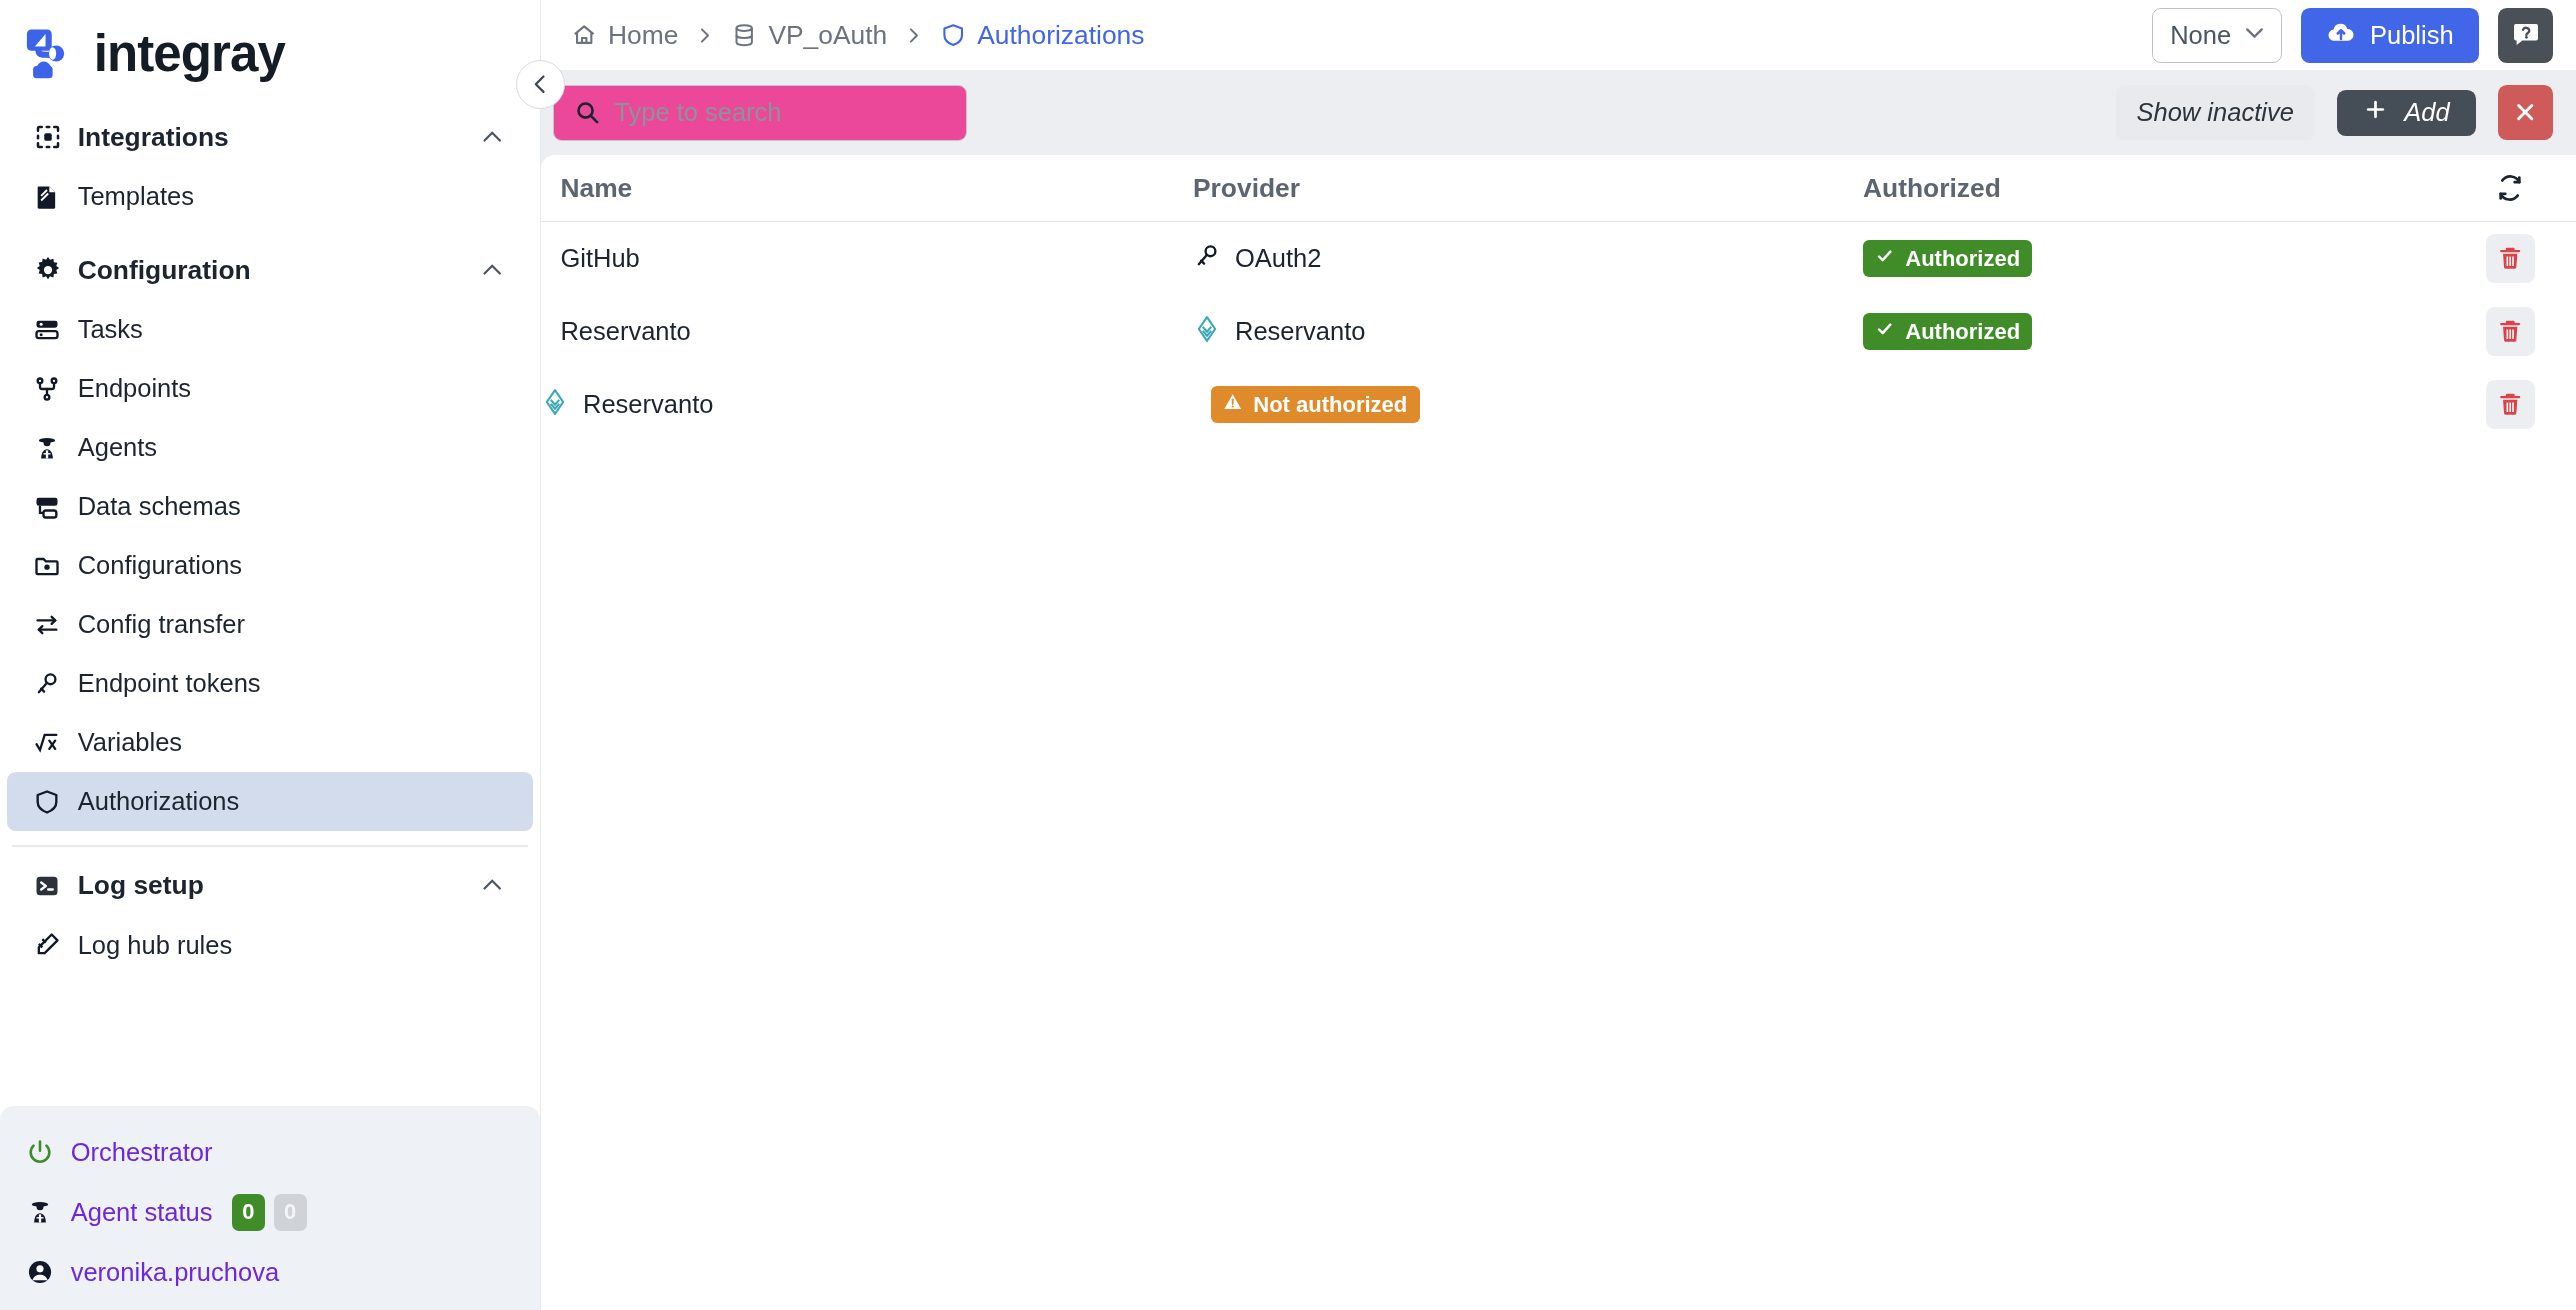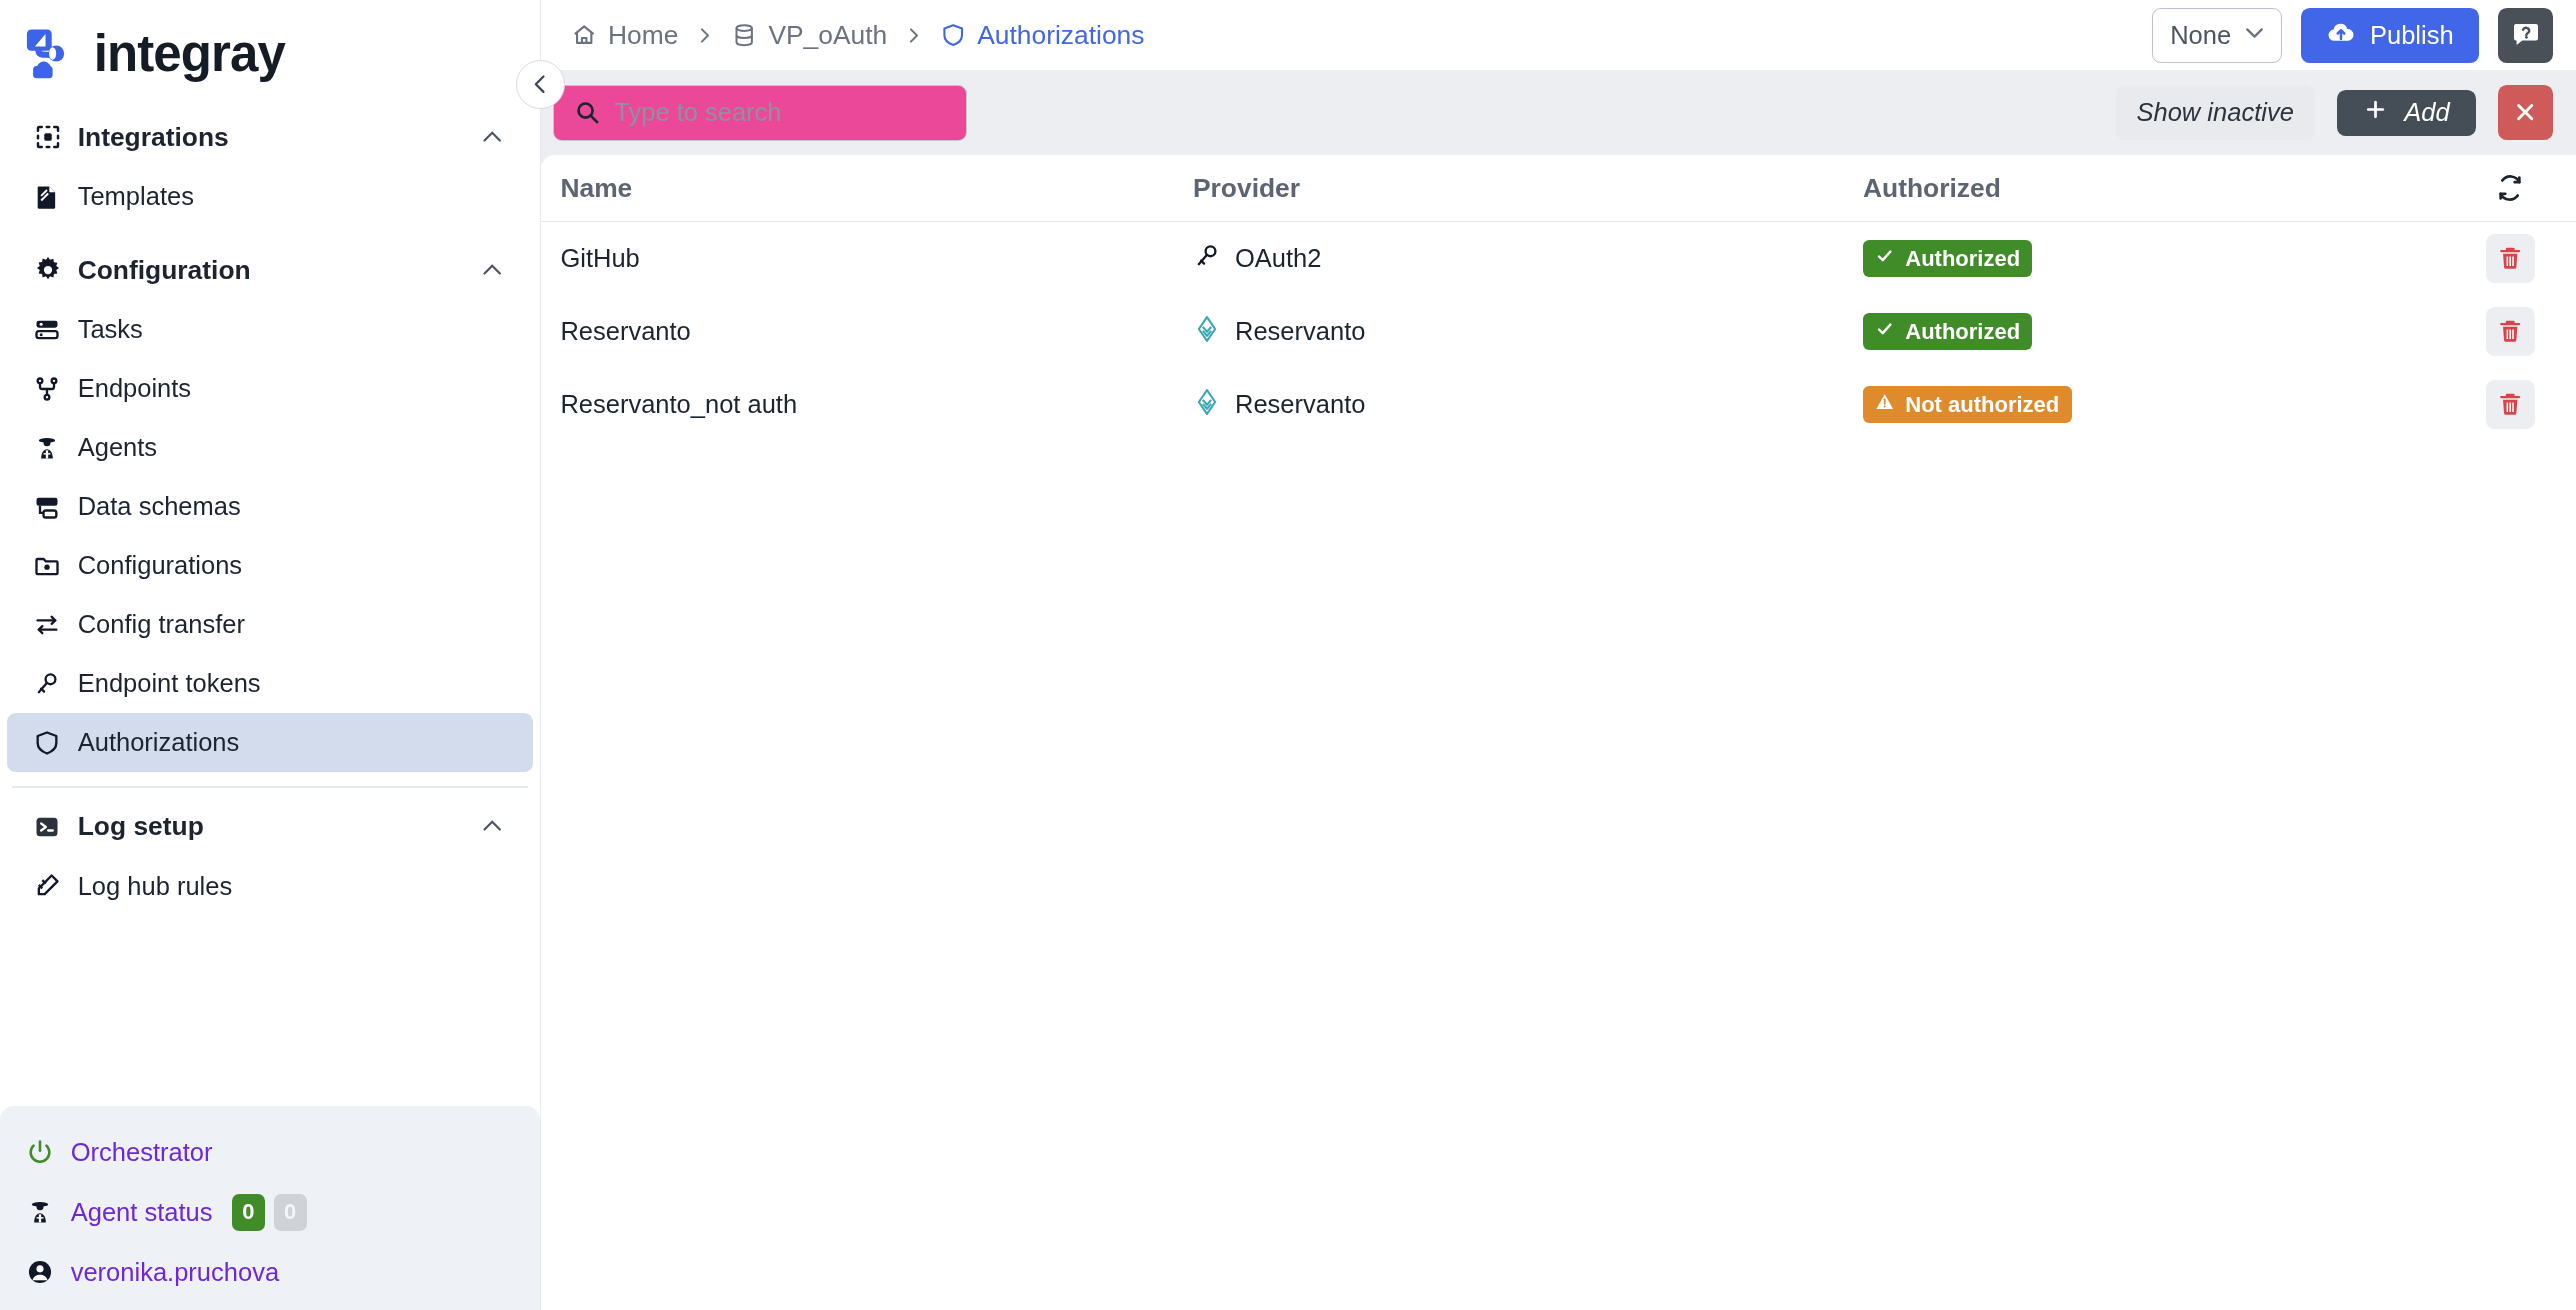--- a/index.html
+++ b/index.html
@@ -319,20 +319,30 @@
         <span class="ico">
           <svg width="28" height="28" viewBox="0 0 24 24" fill="none" stroke="#111827" stroke-width="2" stroke-linecap="round">
               <circle cx="15" cy="8" r="4.2"></circle>
               <path d="M12 11 L5 19"></path>
               <path d="M7 16 l2.5 2.5"></path>
             </svg>
         </span>
         <span class="lbl">Endpoint tokens</span>
       </div>
 
+      <div class="nav-item">
+        <span class="ico">
+          <svg width="28" height="28" viewBox="0 0 24 24" fill="none" stroke="#111827" stroke-width="2" stroke-linecap="round">
+              <path d="M3 13 l3 5 4 -13 h10"></path>
+              <path d="M14 10 l5 7"></path>
+              <path d="M19 10 l-5 7"></path>
+            </svg>
+        </span>
+        <span class="lbl">Variables</span>
+      </div>
 
       <div class="nav-item active">
         <span class="ico">
           <svg width="28" height="28" viewBox="0 0 24 24" fill="none" stroke="#111827" stroke-width="2" stroke-linejoin="round">
               <path d="M12 3 L20 6 v6 c0 5 -4 7.5 -8 9 -4 -1.5 -8 -4 -8 -9 V6z"></path>
             </svg>
         </span>
         <span class="lbl">Authorizations</span>
       </div>
 
@@ -612,21 +622,20 @@
                 <svg width="26.4" height="26.4" viewBox="0 0 24 24" fill="#d9444a">
                     <path d="M9 2.5 h6 a1 1 0 0 1 1 1 v1 h4.2 a1 1 0 0 1 0 2 H3.8 a1 1 0 0 1 0 -2 H8 v-1 a1 1 0 0 1 1 -1z"></path>
                     <path d="M5.5 8 h13 l-0.9 12.2 a1.6 1.6 0 0 1 -1.6 1.5 H8 a1.6 1.6 0 0 1 -1.6 -1.5z"></path>
                     <path d="M9.4 10.5 v8.5 M12 10.5 v8.5 M14.6 10.5 v8.5" stroke="#ffffff" stroke-width="1.4"></path>
                   </svg>
               </span>
             </div>
           </div>
 
           <div class="row">
-            <div class="td col-name">Reservanto_not auth</div>
             <div class="td col-provider provider-cell">
               <span>
                 <svg width="28" height="28" viewBox="0 0 24 24" fill="none" stroke="#3aa7b5" stroke-width="1.8" stroke-linejoin="round">
                     <path d="M12 1.8 L19 12 L12 22.2 L5 12z"></path>
                     <path d="M8.4 10.2 L12 14.4 l3.6 -4.2"></path>
                     <path d="M8.4 13.6 L12 17.8 l3.6 -4.2"></path>
                   </svg>
               </span>
               <span>Reservanto</span>
             </div>

